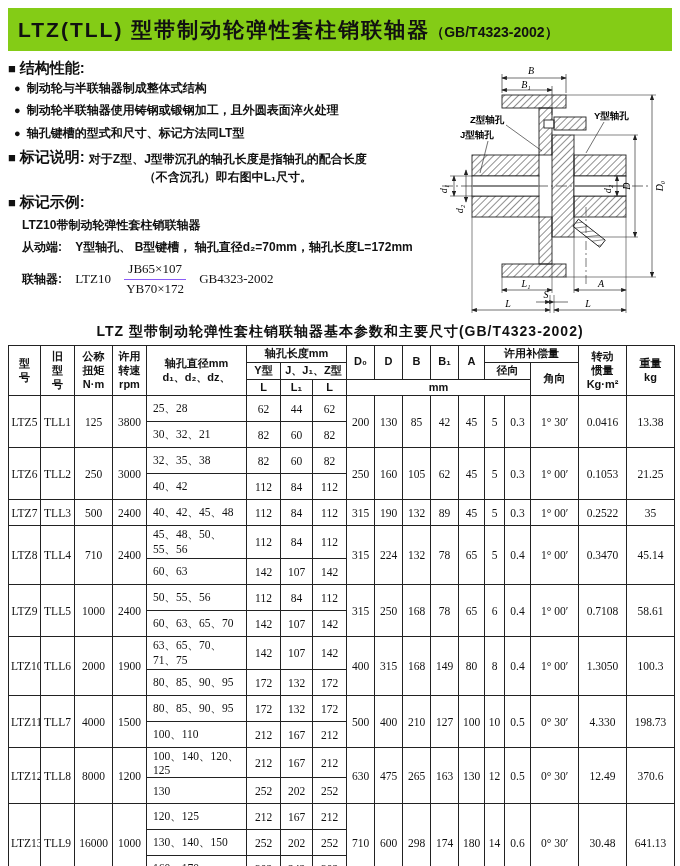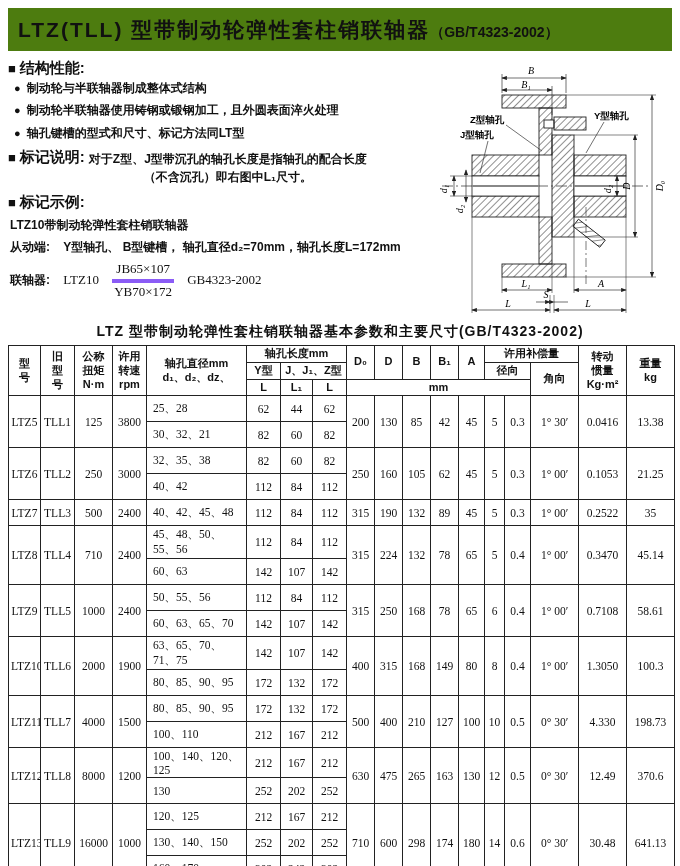--- a/index.html
+++ b/index.html
@@ -1,35 +1,35 @@
 <!DOCTYPE html>
 <html><head>
 <meta charset="utf-8">
 <style>
   html,body{margin:0;padding:0;background:#fff;}
   body{width:680px;height:866px;overflow:hidden;color:#111;
        font-family:"Liberation Sans",sans-serif;}
-  .titlebar{margin:8px 8px 6px 8px;background:#4d7c0f;padding:8px 8px 7px 10px;
+  .titlebar{margin:8px 8px 6px 8px;background:#84cc16;padding:8px 8px 7px 10px;
        font-weight:bold;font-size:21px;letter-spacing:2px;white-space:nowrap;}
   .titlebar .std{font-size:14px;letter-spacing:0;font-weight:bold;}
   .content{display:flex;margin:0 8px;}
   .left-col{width:428px;}
   .diagram-wrap{width:236px;}
   .sec-head{font-size:15px;font-weight:bold;margin:2px 0 3px 0;display:flex;align-items:center;gap:4px;}
   .sq{font-size:13px;}
   .bullet{font-size:12px;font-weight:bold;margin:0 0 7px 6px;display:flex;gap:6px;align-items:flex-start;line-height:1.25;}
   .bullet .dot{font-size:11px;line-height:1.4;}
   .note-line{display:flex;gap:4px;align-items:flex-start;margin-top:4px;}
   .note-text{font-size:12px;font-weight:bold;line-height:1.5;padding-top:2px;}
-  .ex-block{font-size:12px;font-weight:bold;margin-left:2px;line-height:1.3;}
+  .ex-block{font-size:12px;font-weight:bold;margin-left:14px;line-height:1.3;}
   .ex-block .row{margin:6px 0;}
   .ex-label{margin-right:10px;}
   .frac{display:inline-block;text-align:center;vertical-align:middle;margin:0 10px;
         font-family:"Liberation Serif",serif;font-weight:normal;font-size:13px;}
-  .frac .top{border-bottom:4px solid #8b5cf6;padding:0 4px 1px 4px;}
+  .frac .top{border-bottom:1px solid #8b5cf6;padding:0 4px 1px 4px;}
   .frac .bot{padding-top:1px;}
   .serif{font-family:"Liberation Serif",serif;font-weight:normal;font-size:13px;}
   .tbl-title{text-align:center;font-size:14px;font-weight:bold;margin:4px 0 4px 0;letter-spacing:1px;}
   table{border-collapse:collapse;table-layout:fixed;width:664px;margin:0 8px;
         font-family:"Liberation Serif",serif;font-size:11px;}
   th,td{border:1px solid #222;text-align:center;padding:1px 2px;overflow:hidden;}
   th{font-family:"Liberation Sans",sans-serif;font-weight:bold;font-size:11px;white-space:pre-line;line-height:1.25;}
   td{height:23px;font-size:11.5px;}
   td.left{text-align:left;padding-left:6px;}
   svg text{font-family:"Liberation Sans",sans-serif;}

